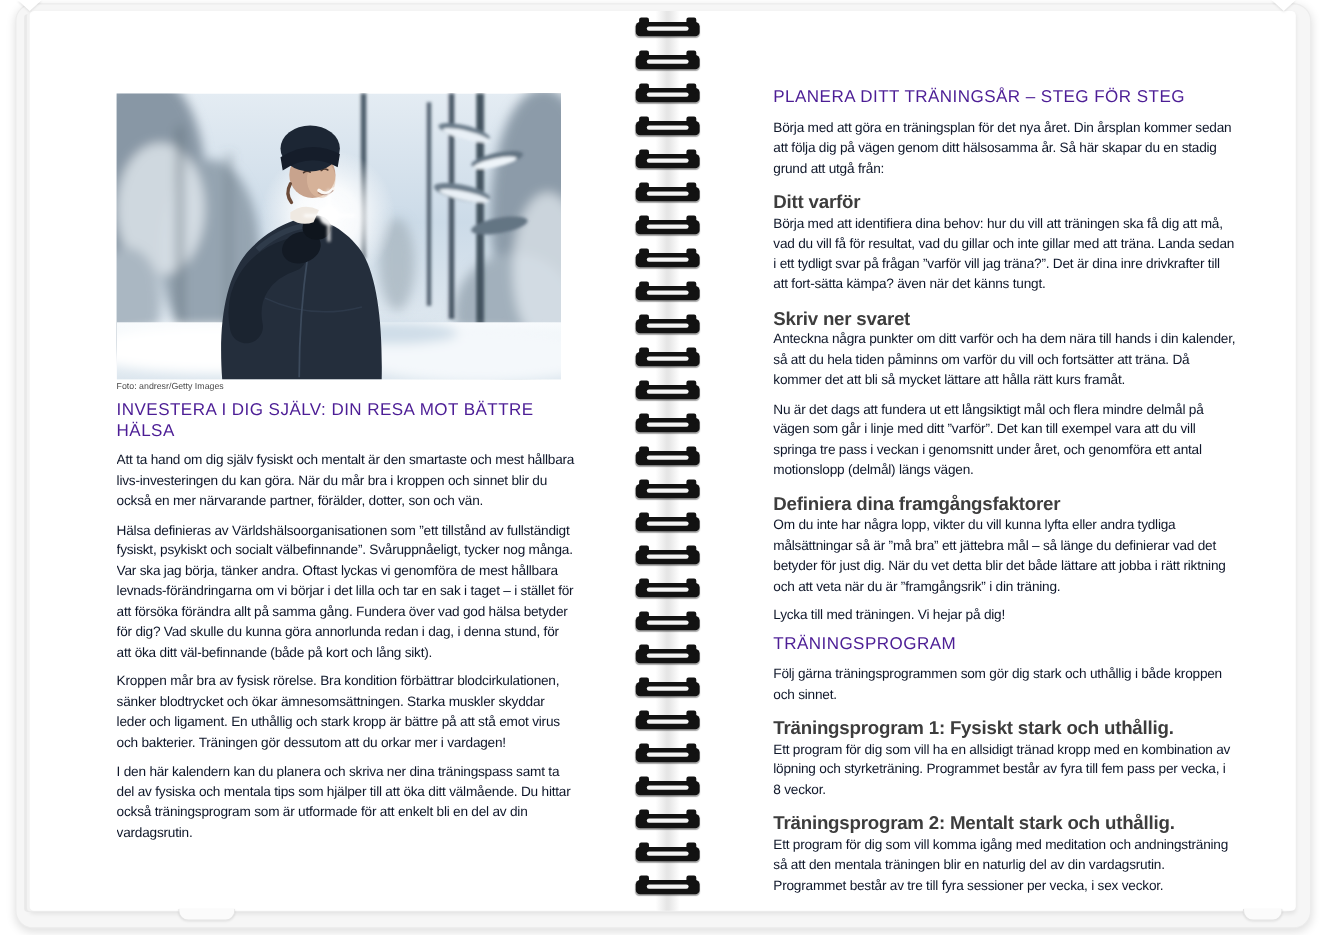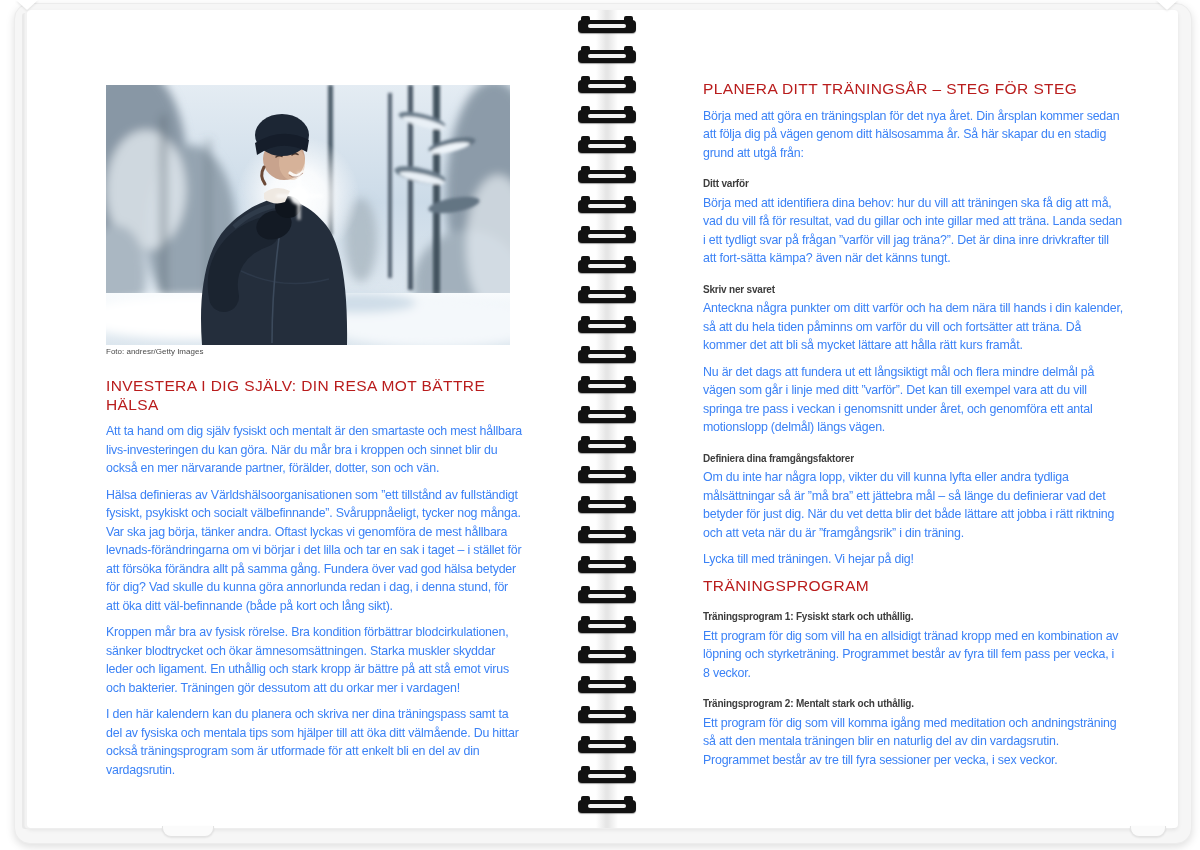--- a/index.html
+++ b/index.html
@@ -55,30 +55,30 @@
   
   .page-col{position:absolute;top:0;}
   .col-left{left:106px;top:85px;width:416px;}
   .col-right{left:703px;top:80px;width:420px;}
   .photo-frame{width:404px;height:260px;display:block;}
   .photo-caption{
     width:404px;font-size:8px;color:#4a4a4a;
     margin-top:2px;letter-spacing:0;
   }
   h2.page-heading{
-    font-size:15.5px;font-weight:400;letter-spacing:.4px;color:#b91c1c;
+    font-size:15.5px;font-weight:400;letter-spacing:.4px;color:#4c1d95;
     margin:0 0 8px 0;line-height:1.2;
   }
-  .col-left h2.page-heading{margin-top:21px;}
+  .col-left h2.page-heading{margin-top:8px;}
   p.body-text{
     font-size:12.4px;line-height:18.5px;letter-spacing:-.2px;
-    margin:0 0 8px 0;color:#3b82f6;
+    margin:0 0 8px 0;color:#0f172a;
   }
   h3.sub-heading{
-    font-size:10px;line-height:18.5px;letter-spacing:-.2px;
+    font-size:17px;line-height:18.5px;letter-spacing:-.2px;
     font-weight:700;color:#3d3d3d;margin:13px 0 0 0;
   }
   .closing{margin-top:12px;}
   h2.second-heading{}
 </style>
 </head>
 <body>
 
 <div class="cover"></div>
 <div class="sheet"></div>
@@ -202,20 +202,21 @@
   <p class="body-text">Anteckna några punkter om ditt varför och ha dem nära till hands i din kalender, så att du hela tiden påminns om varför du vill och fortsätter att träna. Då kommer det att bli så mycket lättare att hålla rätt kurs framåt.</p>
 
   <p class="body-text">Nu är det dags att fundera ut ett långsiktigt mål och flera mindre delmål på vägen som går i linje med ditt ”varför”. Det kan till exempel vara att du vill springa tre pass i veckan i genomsnitt under året, och genomföra ett antal motionslopp (delmål) längs vägen.</p>
 
   <h3 class="sub-heading">Definiera dina framgångsfaktorer</h3>
   <p class="body-text">Om du inte har några lopp, vikter du vill kunna lyfta eller andra tydliga målsättningar så är ”må bra” ett jättebra mål – så länge du definierar vad det betyder för just dig. När du vet detta blir det både lättare att jobba i rätt riktning och att veta när du är ”framgångsrik” i din träning.</p>
 
   <p class="body-text closing">Lycka till med träningen. Vi hejar på dig!</p>
 
   <h2 class="page-heading second-heading">TRÄNINGSPROGRAM</h2>
+  <p class="body-text">Följ gärna träningsprogrammen som gör dig stark och uthållig i både kroppen och sinnet.</p>
 
   <h3 class="sub-heading">Träningsprogram 1: Fysiskt stark och uthållig.</h3>
   <p class="body-text">Ett program för dig som vill ha en allsidigt tränad kropp med en kombination av löpning och styrketräning. Programmet består av fyra till fem pass per vecka, i 8 veckor.</p>
 
   <h3 class="sub-heading">Träningsprogram 2: Mentalt stark och uthållig.</h3>
   <p class="body-text">Ett program för dig som vill komma igång med meditation och andningsträning så att den mentala träningen blir en naturlig del av din vardagsrutin. Programmet består av tre till fyra sessioner per vecka, i sex veckor.</p>
 </div>
 
 <div class="spiral" id="spiral">
     <div class="coil" style="top: 20px; background: rgb(18, 18, 18);">

